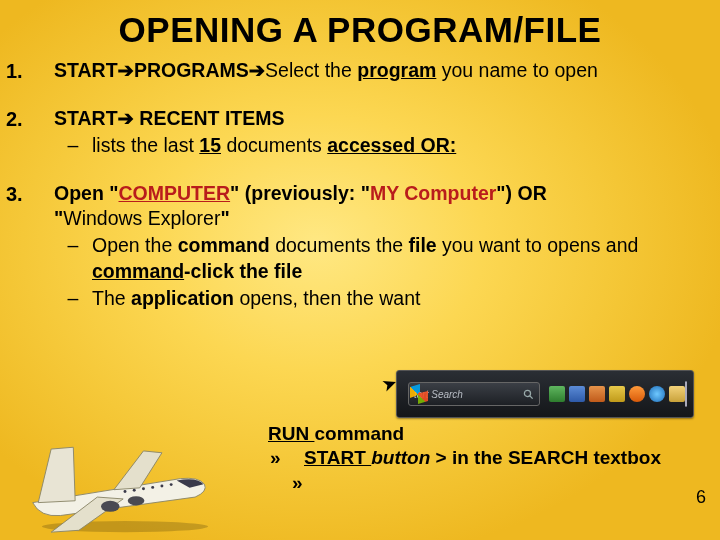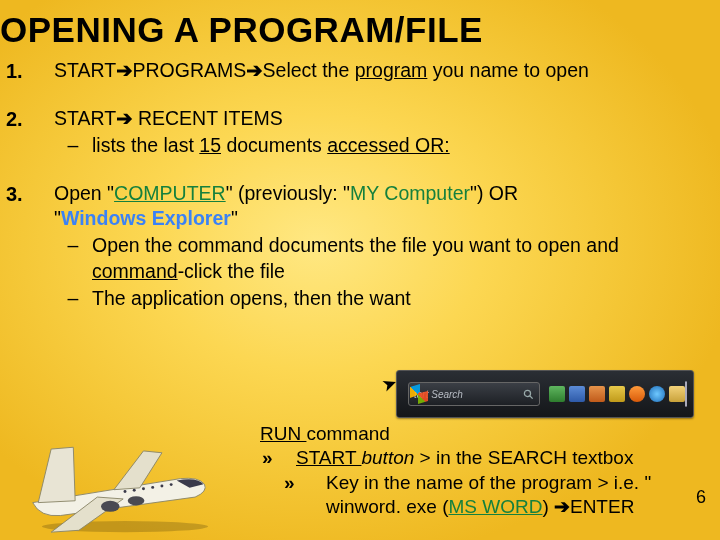--- a/index.html
+++ b/index.html
@@ -1,30 +1,30 @@
 <!DOCTYPE html>
 <html><head>
 <meta charset="utf-8">
 <style>
 html,body{margin:0;padding:0}
 body{width:720px;height:540px;background:radial-gradient(ellipse 420px 320px at 44% 45%,#ffe883 0%,#fcd752 40%,#f5c838 70%,#eeb820 100%);font-family:Arial,Helvetica,sans-serif;color:#000;position:relative;overflow:hidden}
-.title{font-size:35px;font-weight:bold;padding-top:10px;letter-spacing:0.5px}
+.title{font-size:35px;font-weight:bold;text-align:center;padding-top:10px;letter-spacing:0.5px}
 .content{padding:8px 22px 0 6px;font-size:19.5px;line-height:1.3}
 .row{display:flex;margin-bottom:22px}
 .num{width:48px;flex-shrink:0;font-weight:bold;font-size:20px}
 .body{flex:1}
-.b{font-weight:normal}
+.b{font-weight:bold}
 .u{text-decoration:underline}
-.blue{color:#15803d;font-weight:normal}
-.red{color:#3b82f6;font-weight:bold}
+.blue{color:#b91c1c;font-weight:bold}
+.red{color:#000000;font-weight:normal}
 .arrow{font-weight:bold}
 .sub{display:flex;margin-top:2px}
 .dash{width:38px;text-align:center;flex-shrink:0}
 .subt{flex:1}
-.run-block{position:absolute;left:260px;top:422px;width:430px;font-size:19px;line-height:1.28}
+.run-block{position:absolute;left:268px;top:422px;width:430px;font-size:19px;line-height:1.28}
 .run-sub{display:flex}
 .raquo{width:34px;text-align:left;font-weight:bold;flex-shrink:0;padding-left:2px}
 .raquo2{width:34px;text-align:left;font-weight:bold;flex-shrink:0;padding-left:24px}
 .slidenum{position:absolute;right:14px;bottom:32px;font-size:18px}
 
 
 .plane{position:absolute;left:10px;bottom:6px;width:230px;height:120px}
 .plane svg{width:100%;height:100%}
 
 
@@ -75,21 +75,21 @@
   </div>
 
   <div class="row" style="margin-bottom:0">
     <div class="num">3.</div>
     <div class="body">
       <span class="b">Open "</span><span class="blue u">COMPUTER</span><span class="b">" (previously: "</span><span class="blue">MY Computer</span><span class="b">") OR</span><br>
       <span class="b">"</span><span class="red">Windows Explorer</span><span class="b">"</span>
       <div class="sub">
         <div class="dash">–</div>
         <div class="subt">
-          <span>Open the </span><span class="b">command</span><span> documents the </span><span class="b">file</span><span> you want to open and </span><span class="b u">command</span><span class="b">-click the </span><span class="b">file</span>
+          <span>Open the </span><span class="b">command</span><span> documents the </span><span class="b">file</span><span> you want to opens and </span><span class="b u">command</span><span class="b">-click the </span><span class="b">file</span>
         </div>
       </div>
       <div class="sub">
         <div class="dash">–</div>
         <div class="subt">
           <span>The </span><span class="b">application</span><span> opens, then the want</span>
         </div>
       </div>
     </div>
   </div>
@@ -121,23 +121,20 @@
 <div class="run-block">
   <span class="b u">RUN </span><span class="b">command</span>
   <div class="run-sub">
     <div class="raquo">»</div>
     <div style="flex:1">
       <span class="b u">START </span><span class="b" style="font-style:italic">button</span><span class="b"> &gt; in the SEARCH textbox</span>
     </div>
   </div>
   <div class="run-sub">
     <div class="raquo2">»</div>
-    <div style="flex:1;padding-left:8px">
-      <span>Key in the name of the program &gt; i.e. " </span><span class="b">winword. exe (</span><span class="blue u">MS WORD</span><span class="b">) </span><span class="b arrow">➔</span><span class="b">ENTER</span>
-    </div>
   </div>
 </div>
 
 <div class="slidenum">6</div>
 
 <div class="plane">
 <svg viewBox="0 0 240 130">
   <ellipse cx="120" cy="122" rx="90" ry="6" fill="rgba(0,0,0,0.18)"></ellipse>
   <path d="M20 96 L180 70 Q200 68 206 76 Q210 84 196 90 L50 110 Q28 112 20 96 Z" fill="#f3f1e6" stroke="#8a8668" stroke-width="1"></path>
   <path d="M176 72 Q198 68 205 76 L190 80 Z" fill="#3a3a4a"></path>

